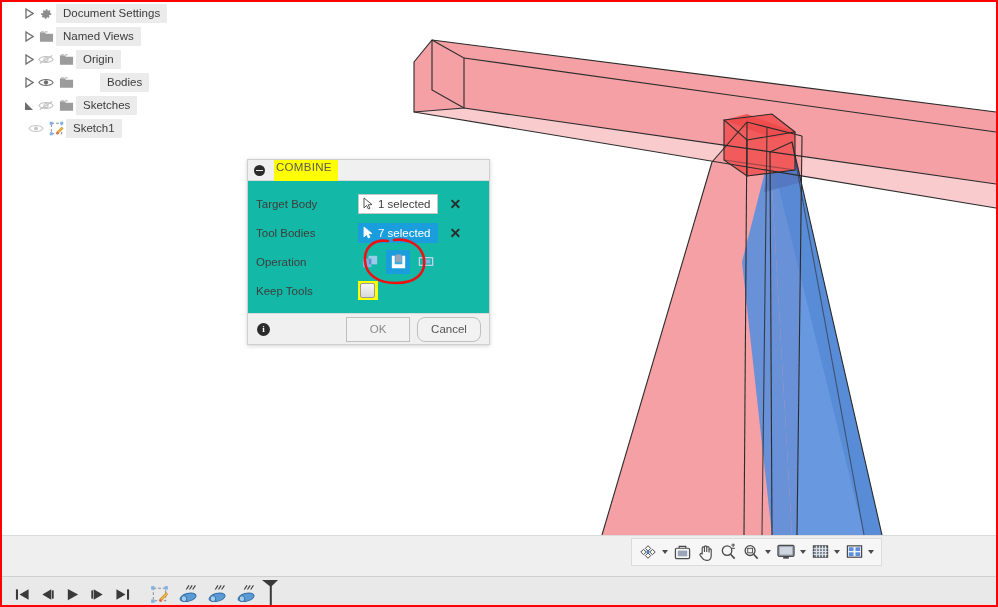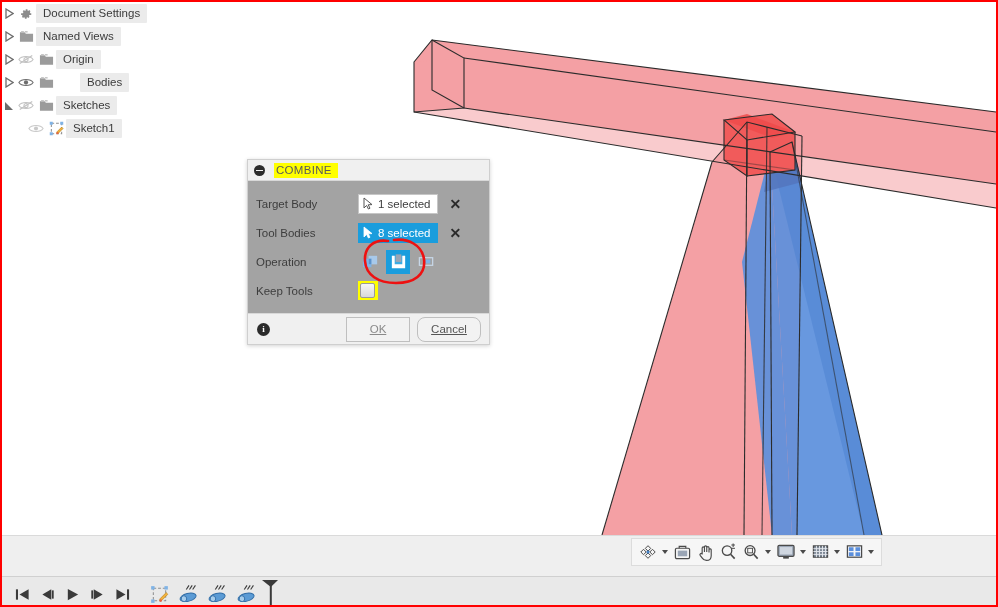--- a/index.html
+++ b/index.html
@@ -34,20 +34,21 @@
     padding-top: 0px;
     z-index: 20;
   }
   .tree-row {
     display: flex;
     align-items: center;
     height: 23px;
     font-size: 11.5px;
     color: #3d3d3d;
     white-space: nowrap;
+    padding-left: 20px;
   }
   .tree-row .arrow {
     width: 14px; height: 23px;
     display: flex; align-items: center; justify-content: center;
     flex: 0 0 14px;
   }
   .tree-row .eye {
     width: 20px; height: 23px;
     display: flex; align-items: center; justify-content: center;
     flex: 0 0 20px;
@@ -99,25 +100,25 @@
   .minus-circle::after {
     content: ""; position: absolute;
     left: 2px; top: 5px; width: 7px; height: 1.5px; background: #f0f0f0;
   }
   #dlg-title {
     margin-left: 9px;
     background: #ffff00;
     color: #5a5a5a;
     font-size: 11.5px;
     letter-spacing: 0.3px;
-    padding: 1px 6px 2px 2px;
+    padding: 1px 6px 8px 2px;
   }
   #dlg-body {
     padding: 8px 0 8px 0;
-    background: #a3a3a3;
+    background: #14b8a6;
   }
   .dlg-row {
     display: flex;
     align-items: center;
     height: 29px;
     padding-left: 8px;
   }
   .dlg-lbl {
     width: 102px;
     flex: 0 0 102px;
@@ -186,21 +187,20 @@
   }
   .footer-btns { margin-left: auto; display: flex; gap: 7px; }
   .fbtn {
     height: 25px; min-width: 64px;
     border: 1px solid #bfbfbf;
     background: #f2f2f2;
     color: #8a8a8a;
     font-size: 11.5px;
     display: flex; align-items: center; justify-content: center;
     cursor: pointer;
-    text-decoration: underline;
   }
   .fbtn.cancel { color: #555555; border-radius: 8px; }
 
   
   #annot-circle {
     position: absolute;
     left: 358px; top: 233px;
     pointer-events: none;
     z-index: 60;
   }
@@ -515,21 +515,21 @@
       </div>
 
       <div class="dlg-row">
         <span class="dlg-lbl">Tool Bodies</span>
         <span class="sel-btn active">
           <span class="cursor-ico">
             <svg width="11" height="13" viewBox="0 0 11 13">
                 <path d="M1 1 L1 11 L3.6 8.4 L5.4 12 L7 11.2 L5.2 7.8 L9 7.6 Z" fill="#ffffff" stroke="#ffffff" stroke-width="0.8"></path>
               </svg>
           </span>
-          <span>8 selected</span>
+          <span>7 selected</span>
         </span>
         <span class="clear-x">✕</span>
       </div>
 
       <div class="dlg-row">
         <span class="dlg-lbl">Operation</span>
         <span class="op-group">
           <span class="op-btn">
             <svg width="19" height="19" viewBox="0 0 20 20">
               <rect x="2" y="7" width="9" height="9" fill="#7fb3e6"></rect>

